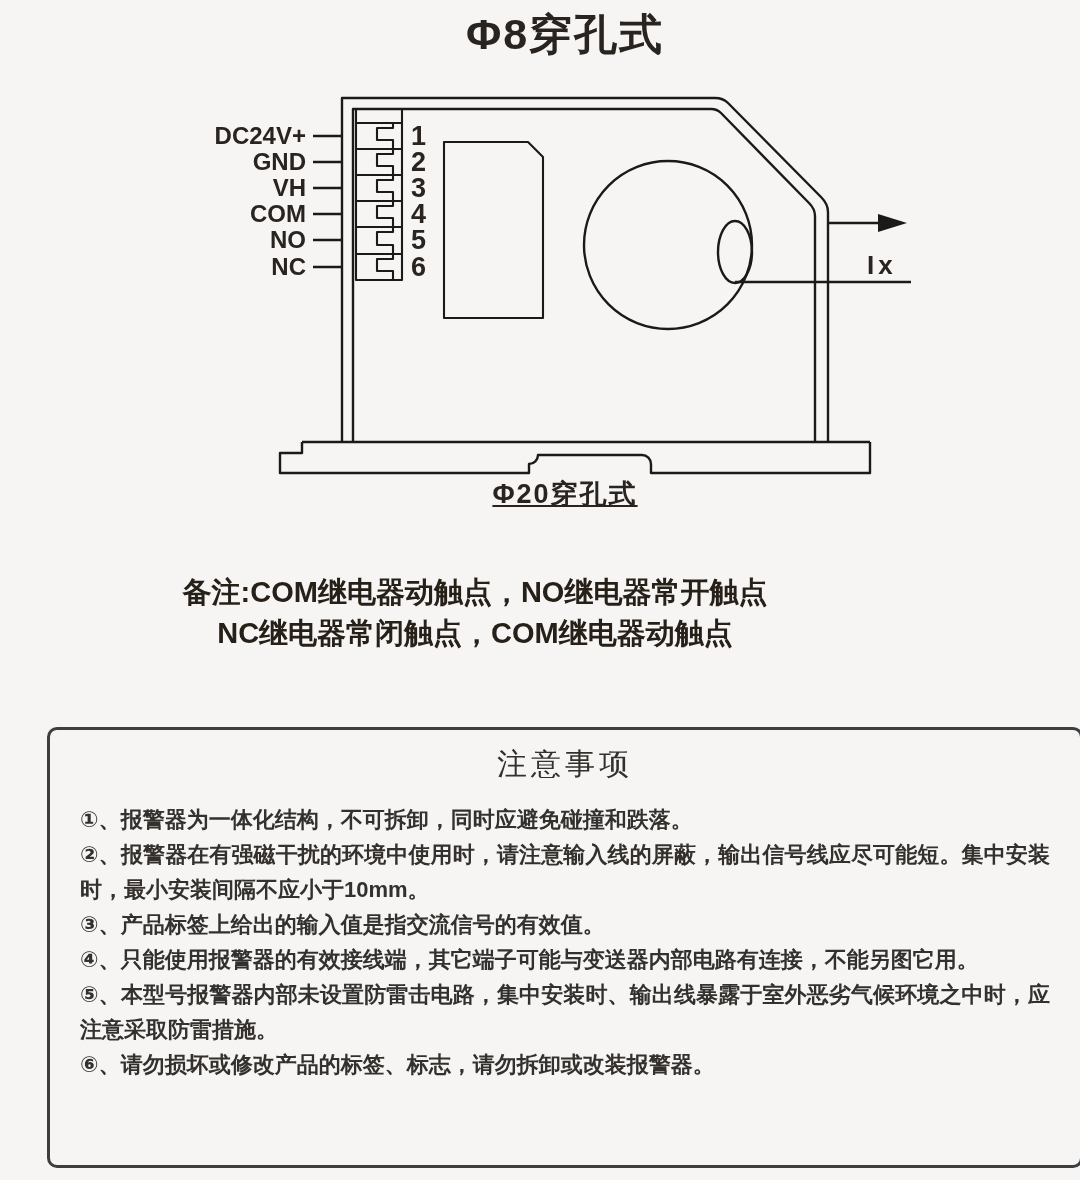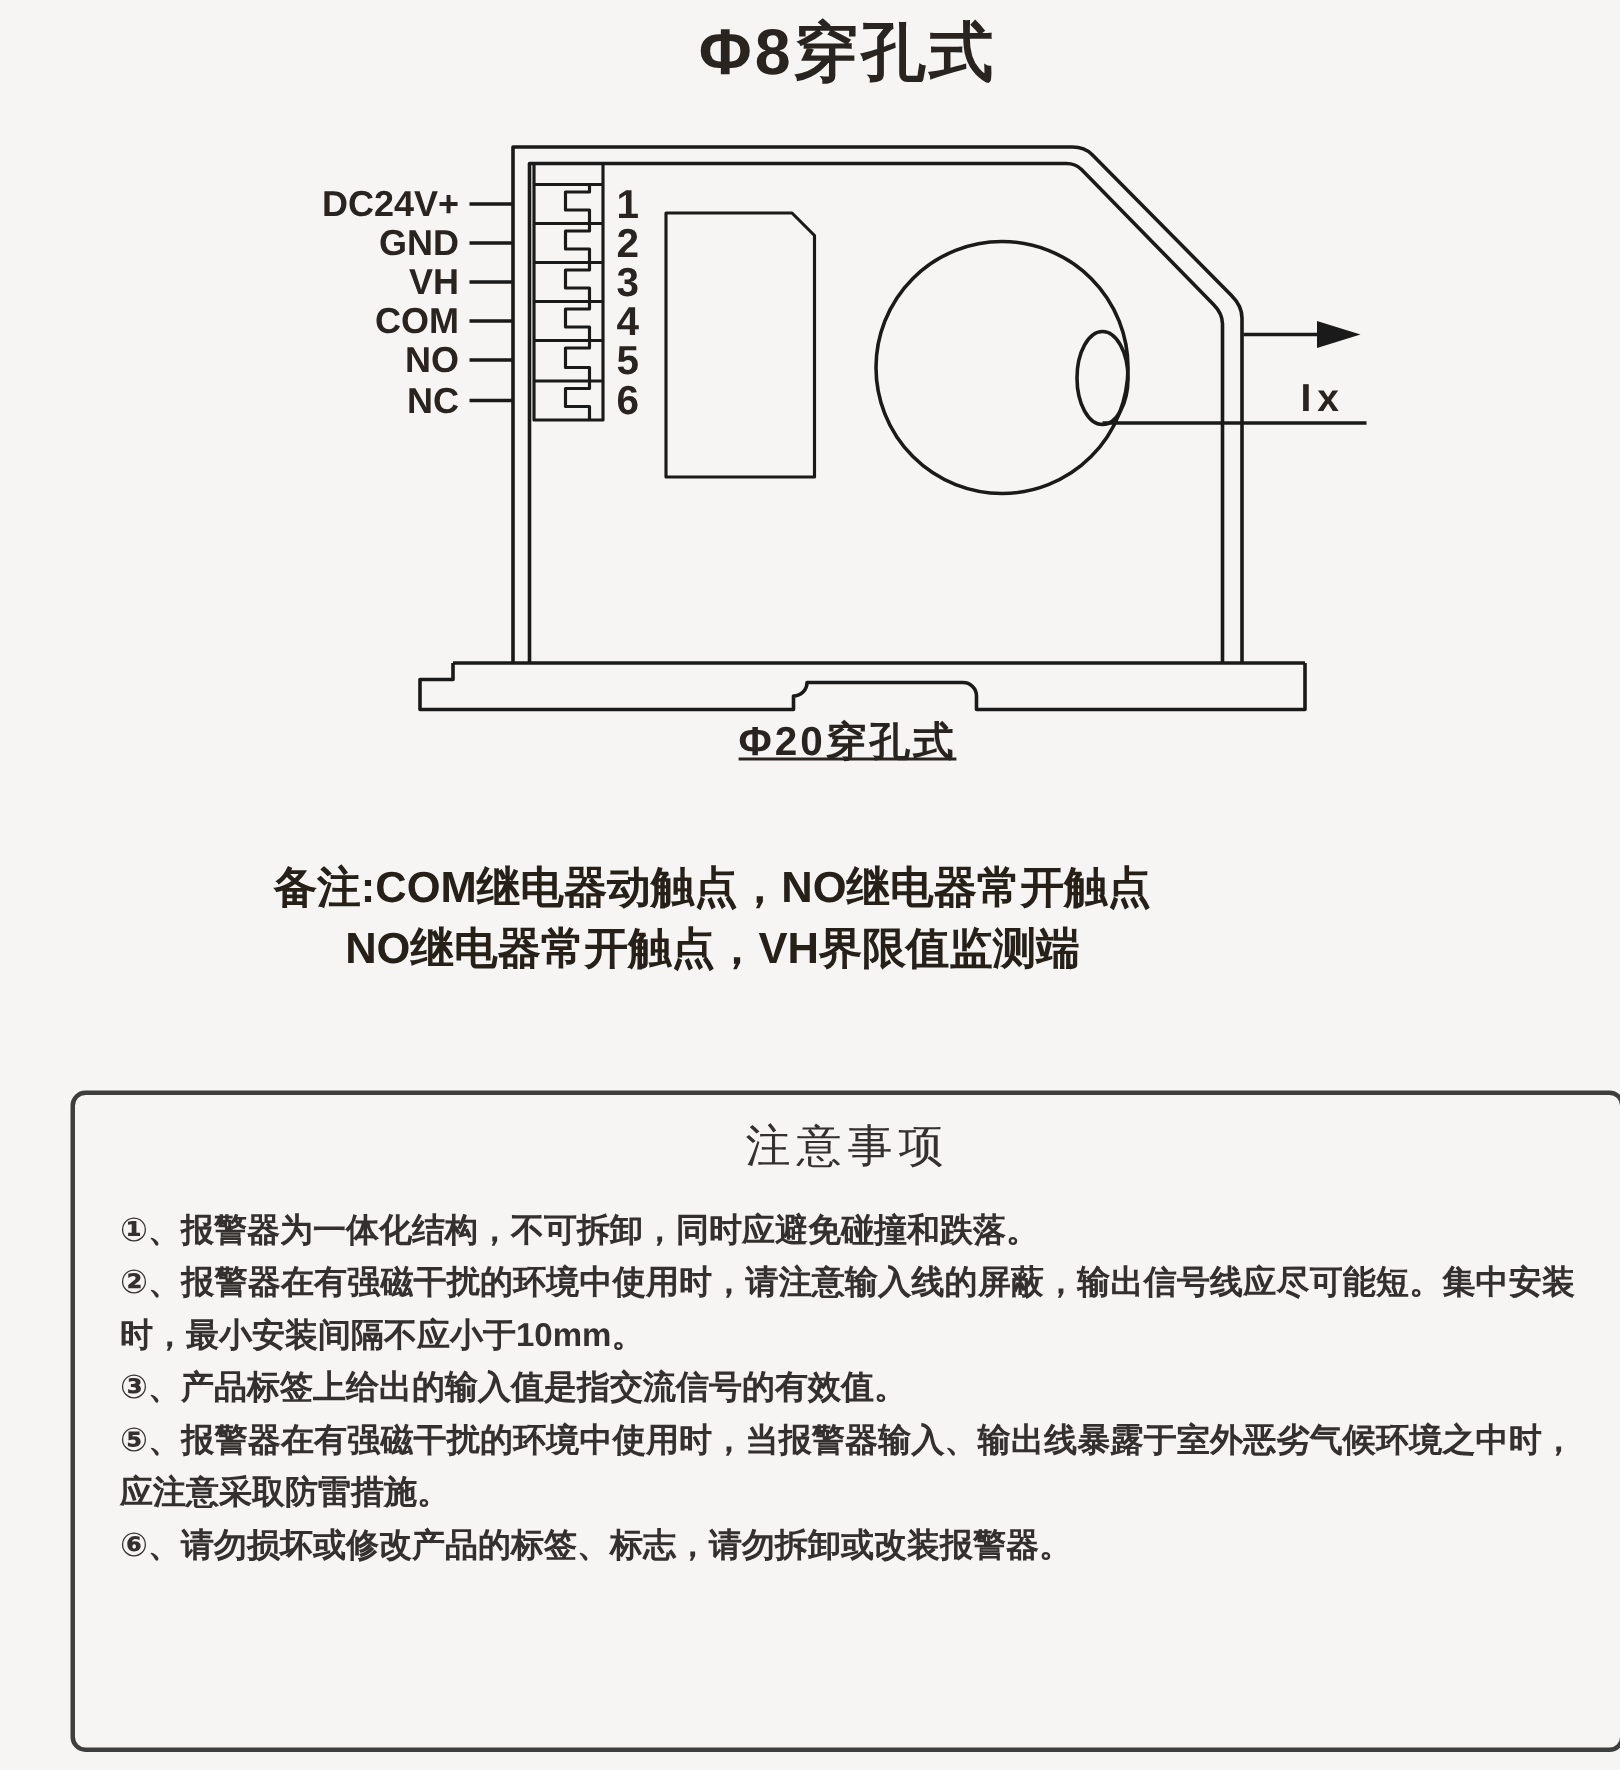--- a/index.html
+++ b/index.html
@@ -99,27 +99,28 @@
     <text class="t-num" x="386" y="249">5</text>
     <text class="t-num" x="386" y="276">6</text>
 
     <text class="t-ix" x="842" y="274">Ix</text>
   </svg>
 
   <div class="sec-title phi20">Φ20穿孔式</div>
 
   <div class="remark">
     <div>备注:COM继电器动触点，NO继电器常开触点</div>
-    <div>NO继电器常开触点，VH界限值监测端</div>
+    <div>NC继电器常闭触点，COM继电器动触点</div>
   </div>
 
   <div class="notice-box">
     <div class="notice-title">注意事项</div>
     <div class="notice-items">
       <p>①、报警器为一体化结构，不可拆卸，同时应避免碰撞和跌落。</p>
       <p>②、报警器在有强磁干扰的环境中使用时，请注意输入线的屏蔽，输出信号线应尽可能短。集中安装时，最小安装间隔不应小于10mm。</p>
       <p>③、产品标签上给出的输入值是指交流信号的有效值。</p>
-      <p>⑤、报警器在有强磁干扰的环境中使用时，当报警器输入、输出线暴露于室外恶劣气候环境之中时，应注意采取防雷措施。</p>
+      <p>④、只能使用报警器的有效接线端，其它端子可能与变送器内部电路有连接，不能另图它用。</p>
+      <p>⑤、本型号报警器内部未设置防雷击电路，集中安装时、输出线暴露于室外恶劣气候环境之中时，应注意采取防雷措施。</p>
       <p>⑥、请勿损坏或修改产品的标签、标志，请勿拆卸或改装报警器。</p>
     </div>
   </div>
 
 </div>
 
 </body></html>

